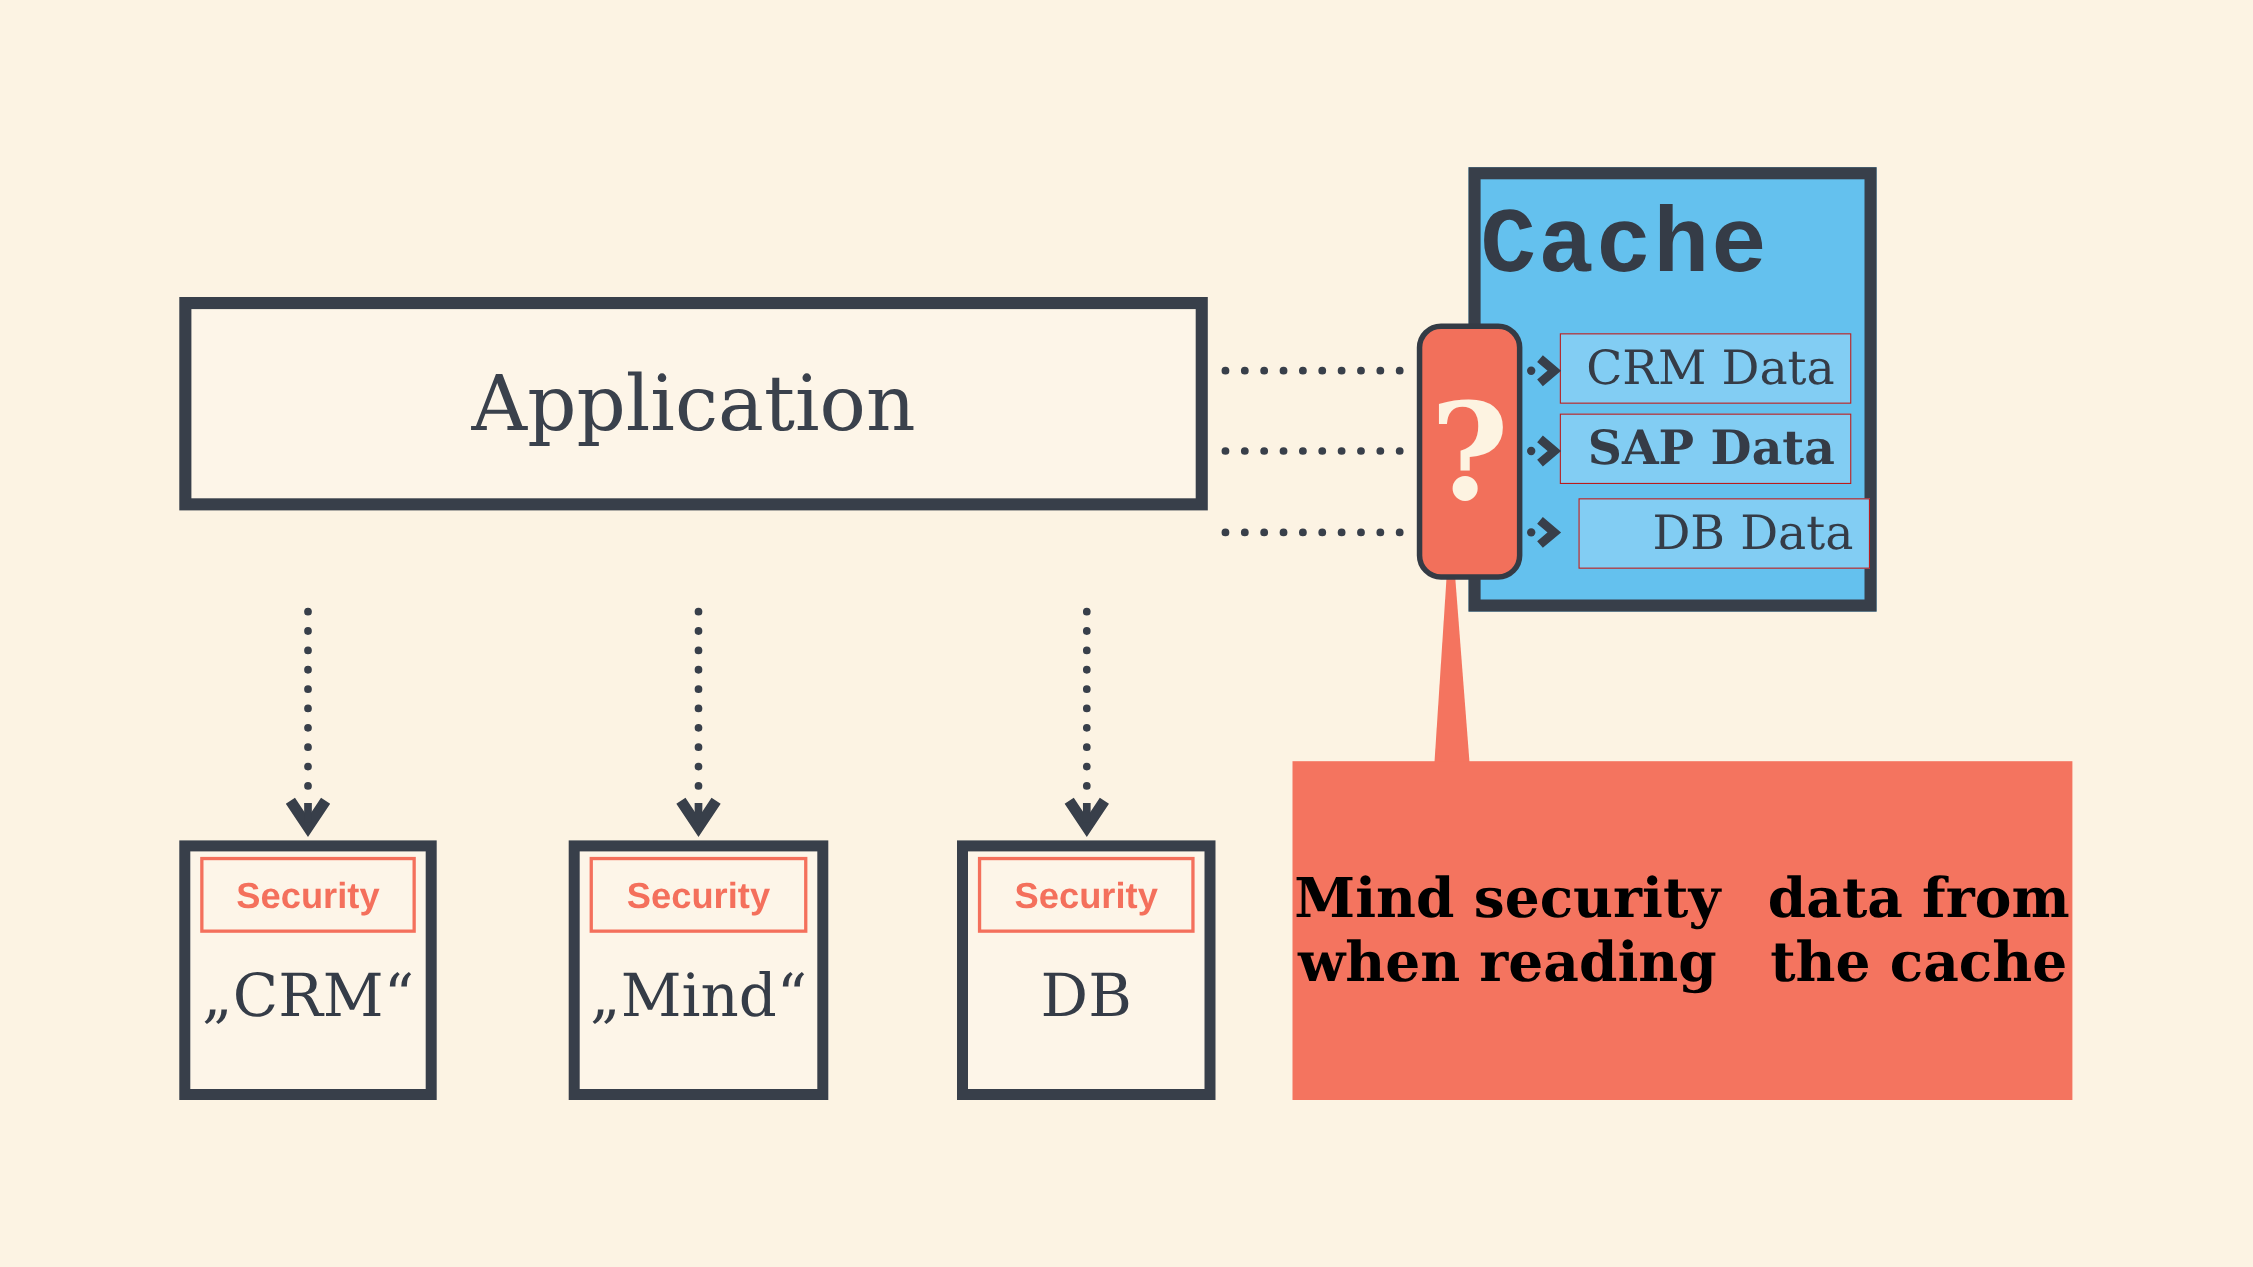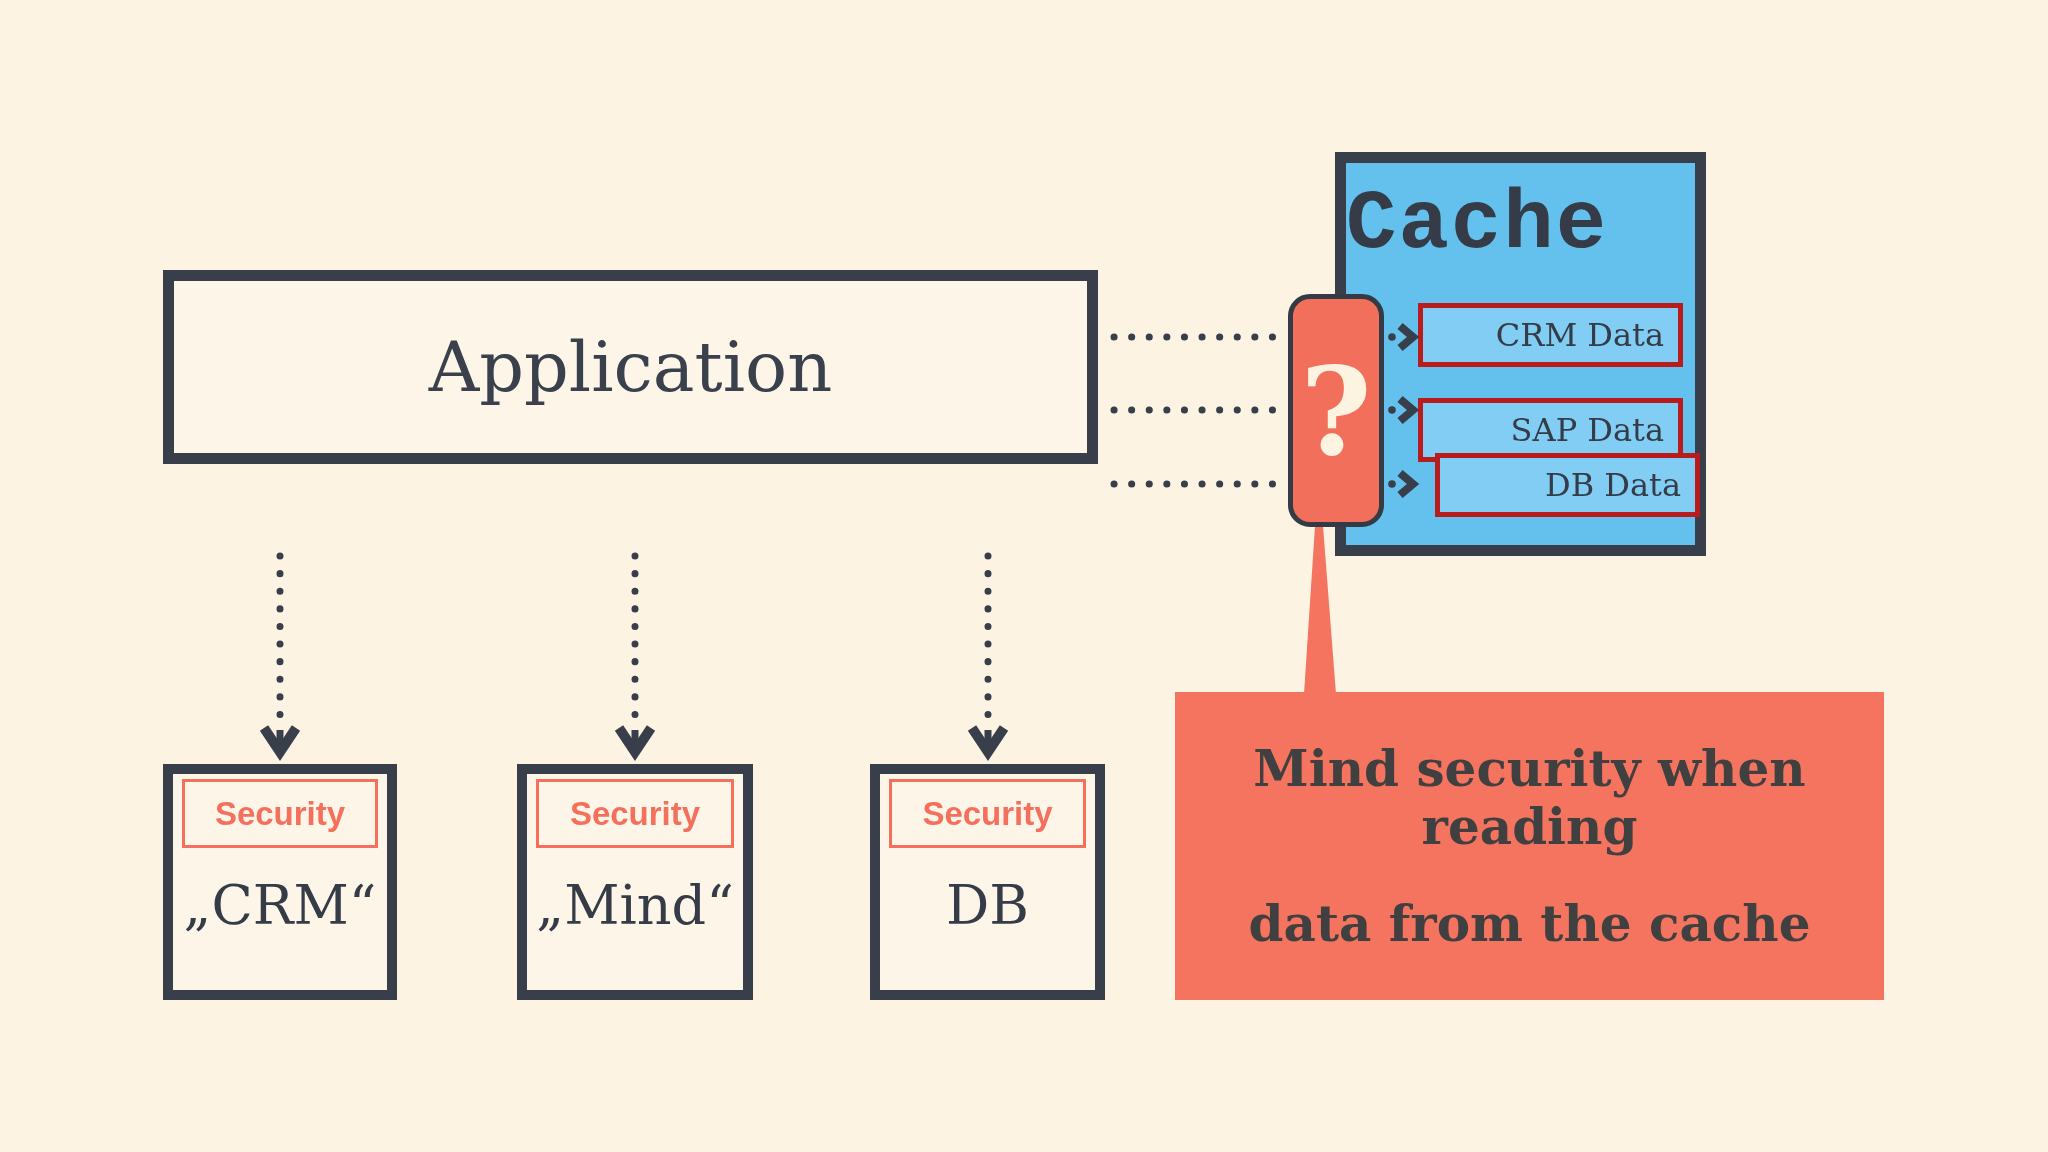--- a/index.html
+++ b/index.html
@@ -32,28 +32,28 @@
     font-family:"Liberation Mono", monospace;
     font-weight:700;
     font-size:84px;
     color:#353C47;
     letter-spacing:2px;
   }
   .cache-row{
     position:absolute;
     box-sizing:border-box;
     left:1418px;width:265px;height:64px;
-    border:5px solid #b91c1c;
+    border:1px solid #b91c1c;
     background:#82CDF3;
     display:flex;align-items:center;justify-content:flex-end;
     padding-right:14px;
-    font-size:32px;color:#353C47;
+    font-size:43px;color:#353C47;
   }
   .row-crm{top:303px;}
-  .row-sap{top:398px;}
+  .row-sap{top:376px;font-weight:bold;}
   .row-db{top:453px;margin-left:17px;}
   
   .q-badge{
     position:absolute;
     box-sizing:border-box;
     left:1288px;top:294px;width:96px;height:233px;
     background:#F2705B;
     border:5px solid #343B45;
     border-radius:22px;
     display:flex;align-items:center;justify-content:center;
@@ -69,23 +69,23 @@
   }
   .pointer-wedge{
     position:absolute;left:1300px;top:526px;width:40px;height:168px;
     z-index:5;
   }
   
   .callout{
     position:absolute;
     left:1175px;top:692px;width:709px;height:308px;
     background:#F4745F;
-    display:flex;flex-direction:column;align-items:center;justify-content:center;
+    display:flex;flex-direction:row;align-items:center;justify-content:center;
     text-align:center;
-    color:#404040;
+    color:#000000;
     font-weight:700;
     font-size:50px;
     line-height:1.16;
     z-index:5;
     gap:39px;
   }
   
   .sec-box{
     top:764px;height:236px;
     border-width:10px;

